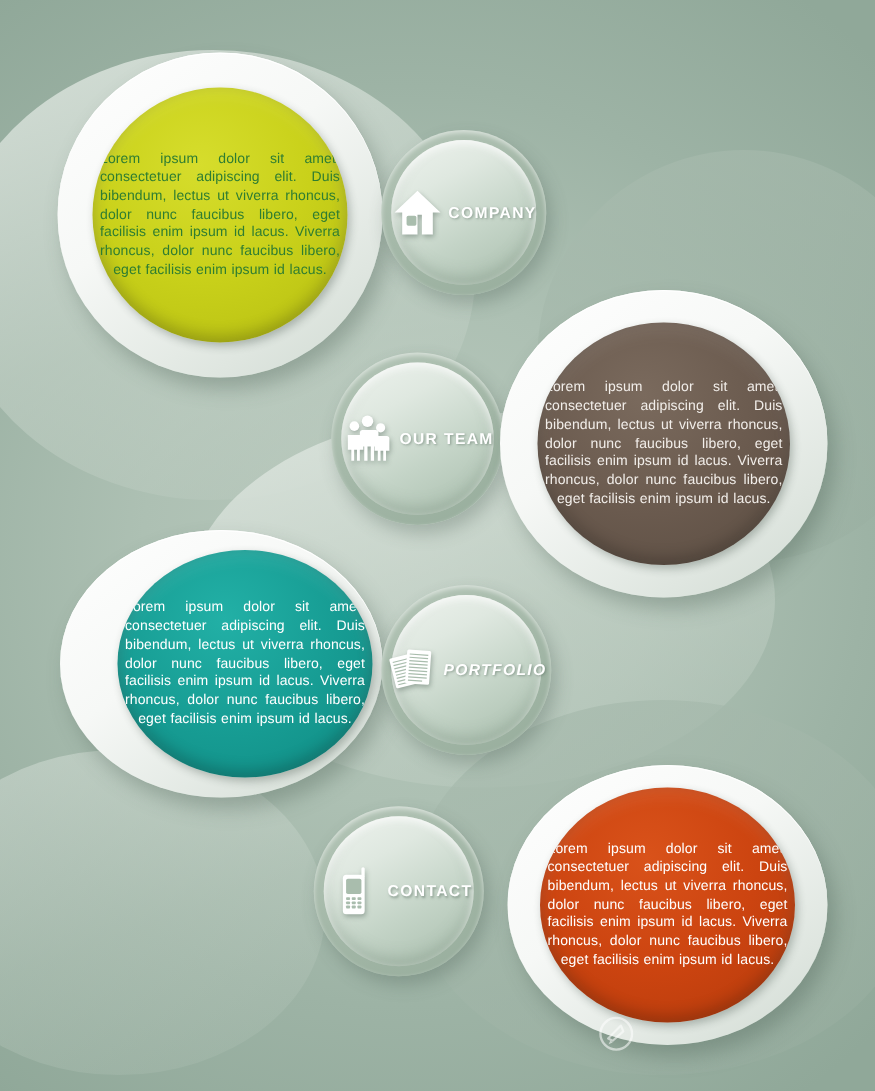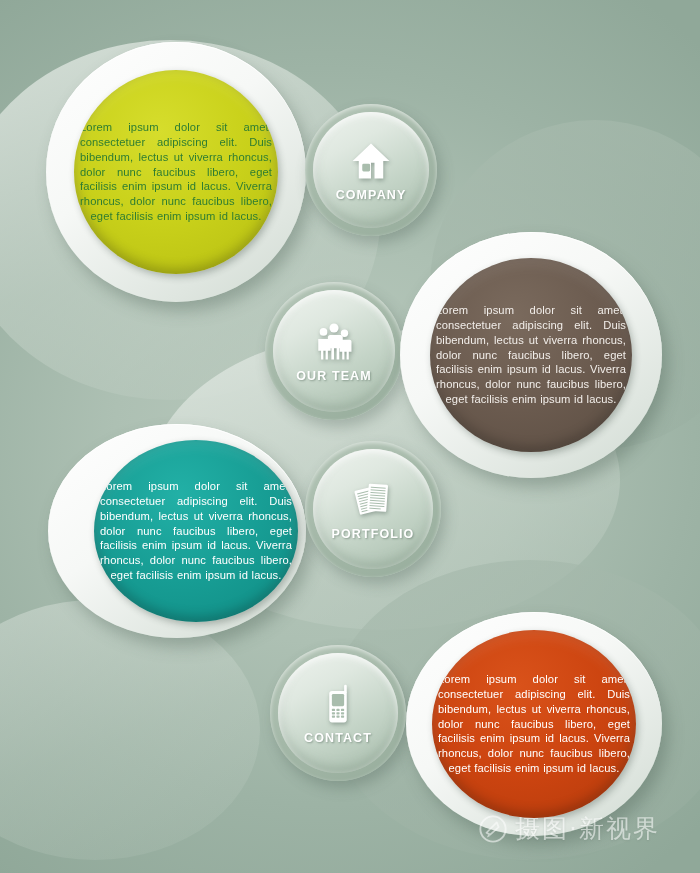--- a/index.html
+++ b/index.html
@@ -77,21 +77,21 @@
       4px 7px 14px rgba(70,90,78,.30),
       0 2px 4px rgba(255,255,255,.55) inset;
   }
   .iconpod .inner{
     position:absolute;border-radius:50%;
     left:8px;right:8px;top:8px;bottom:8px;
     background:linear-gradient(152deg,#eef3ee 0%,#dfe8e0 30%,#c4d4c7 62%,#a8bdac 100%);
     box-shadow:
       0 3px 7px rgba(255,255,255,.85) inset,
       0 -6px 12px rgba(110,132,116,.35) inset;
-    display:flex;flex-direction:column;
+    display:flex;flex-direction:row;
     align-items:center;justify-content:center;
     gap:4px;
   }
   .iconpod .glyph{
     width:46px;height:46px;
     display:flex;align-items:center;justify-content:center;
     filter:drop-shadow(1px 2px 2px rgba(80,100,88,.45));
   }
   .iconpod .glyph svg{display:block;}
   .iconpod .caption{
@@ -179,21 +179,21 @@
     </div>
   </div>
 
   <div class="pod c-teal" style="left:48px;top:424px;width:258px;height:214px;">
     <div class="ring" style="inset:0;"></div>
     <div class="core" style="left:46px;top:16px;width:204px;height:182px;">
       <p>Lorem ipsum dolor sit amet, consectetuer adipiscing elit. Duis bibendum, lectus ut viverra rhoncus, dolor nunc faucibus libero, eget facilisis enim ipsum id lacus. Viverra rhoncus, dolor nunc faucibus libero, eget facilisis enim ipsum id lacus.</p>
     </div>
   </div>
 
-  <div class="iconpod" style="left:305px;top:441px;width:136px;height:136px;">
+  <div class="iconpod" style="left:305px;top:468px;width:136px;height:136px;font-style:italic;">
     <div class="inner">
       <span class="glyph">
         <svg viewBox="0 0 48 48" width="42" height="42" aria-hidden="true">
 
           <g transform="rotate(-14 20 26)">
             <rect x="6" y="10" width="20" height="28" rx="1.5" fill="#ffffff"></rect>
             <g stroke="#a9bdad" stroke-width="1.1">
               <line x1="8.5" y1="14" x2="23.5" y2="14"></line>
               <line x1="8.5" y1="17" x2="23.5" y2="17"></line>
               <line x1="8.5" y1="20" x2="23.5" y2="20"></line>
@@ -218,21 +218,21 @@
               <line x1="20.5" y1="31" x2="37.5" y2="31"></line>
               <line x1="20.5" y1="34" x2="33.5" y2="34"></line>
             </g>
           </g>
         </svg>
       </span>
       <span class="caption">PORTFOLIO</span>
     </div>
   </div>
 
-  <div class="iconpod" style="left:270px;top:645px;width:136px;height:136px;">
+  <div class="iconpod" style="left:251px;top:645px;width:136px;height:136px;">
     <div class="inner">
       <span class="glyph">
         <svg viewBox="0 0 48 48" width="42" height="42" aria-hidden="true">
 
           <rect x="31" y="2" width="3" height="10" rx="1.5" fill="#ffffff"></rect>
 
           <rect x="14" y="9" width="20" height="36" rx="3.2" fill="#ffffff"></rect>
 
           <rect x="17" y="12.5" width="14" height="14" rx="1.6" fill="#a9bdad"></rect>
 
@@ -261,16 +261,15 @@
   </div>
 
   <div class="watermark">
     <span class="wm-logo">
       <svg viewBox="0 0 32 32" width="30" height="30" aria-hidden="true">
         <circle cx="16" cy="16" r="13.5" fill="none" stroke="#ffffff" stroke-width="2"></circle>
         <path d="M9 20 L20 9 L22 14 L13 22 Z" fill="none" stroke="#ffffff" stroke-width="1.8" stroke-linejoin="round"></path>
         <path d="M11 21.5 L9.5 25 L13 23.5 Z" fill="#ffffff"></path>
       </svg>
     </span>
-    <span class="wm-text">摄图·新视界</span>
   </div>
 
 </div>
 
 </body></html>

